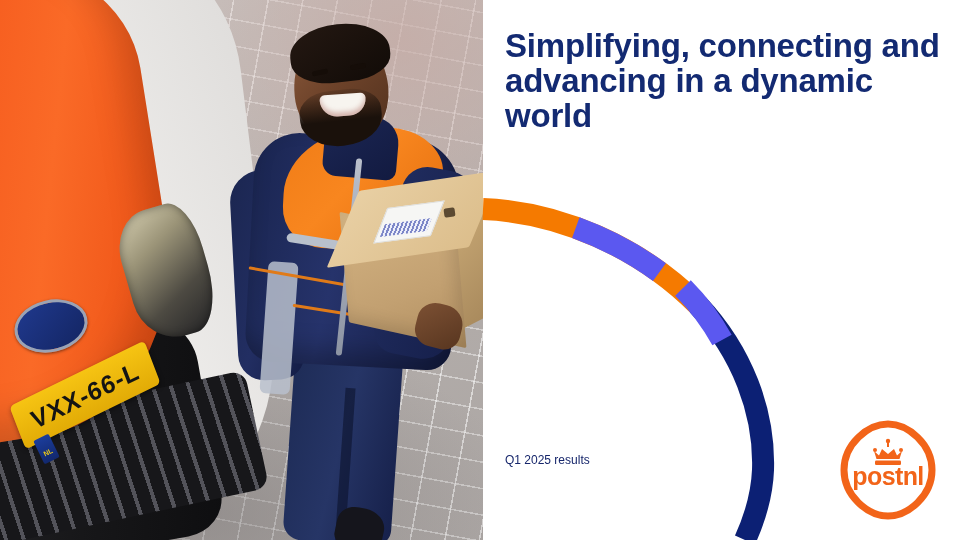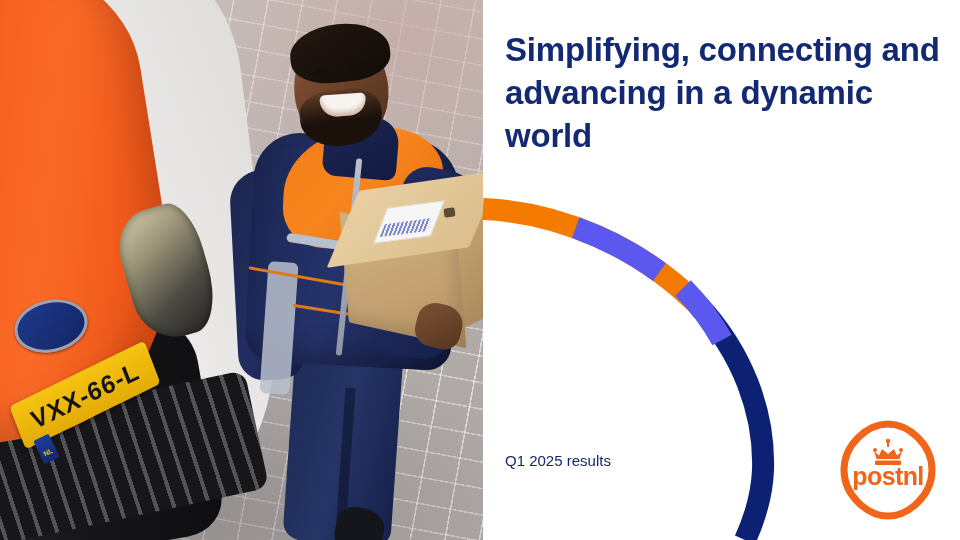--- a/index.html
+++ b/index.html
@@ -273,29 +273,29 @@
   }
 
   
   #title {
     position: absolute;
     left: 505px; top: 28px;
     width: 440px;
     color: #132a72;
     font-size: 33px;
     font-weight: bold;
-    line-height: 43px;
+    line-height: 35px;
     letter-spacing: -0.2px;
   }
   #arc { position: absolute; left: 0; top: 0; width: 960px; height: 540px; pointer-events: none; }
   #subtitle {
     position: absolute;
     left: 505px; top: 443px;
     color: #16266b;
-    font-size: 15px;
+    font-size: 12px;
     line-height: 35px;
   }
   #subtitle .line { white-space: nowrap; }
 
   
   #logo { position: absolute; left: 836px; top: 418px; width: 104px; height: 104px; }
 </style>
 </head>
 <body>
 

